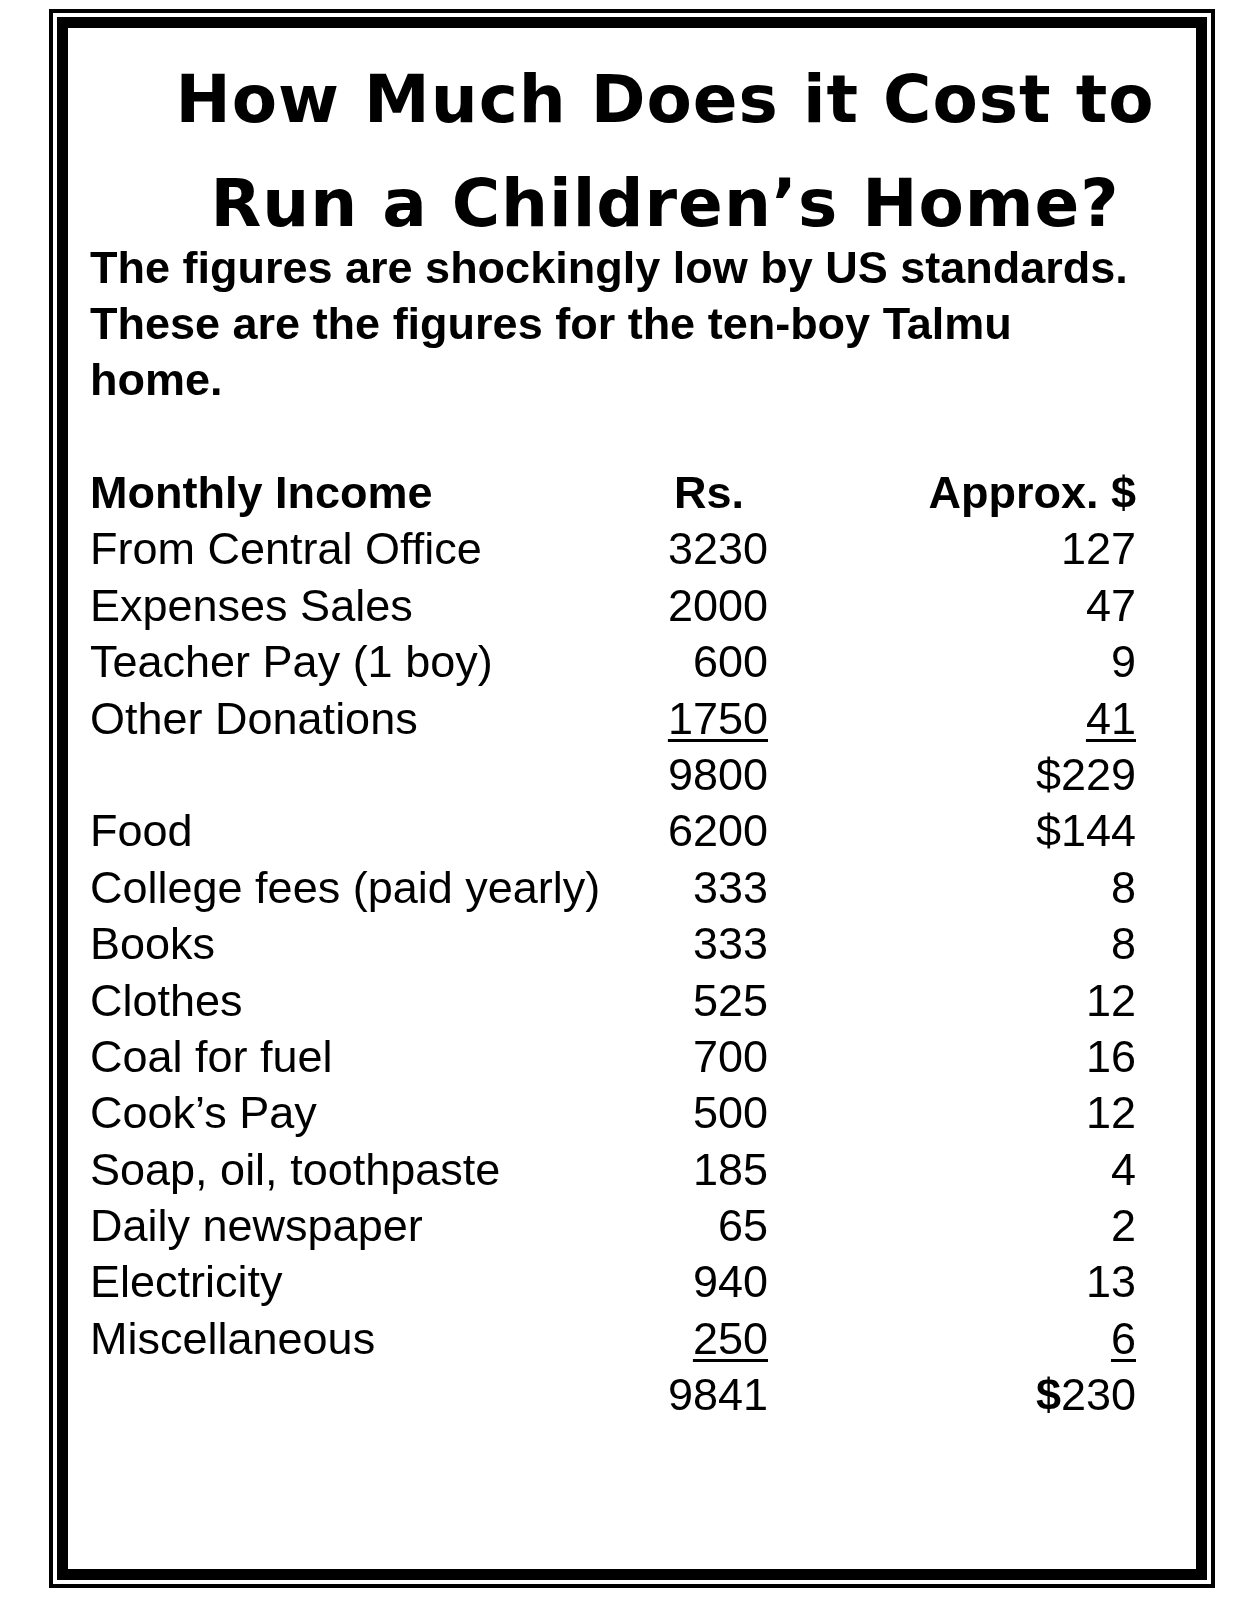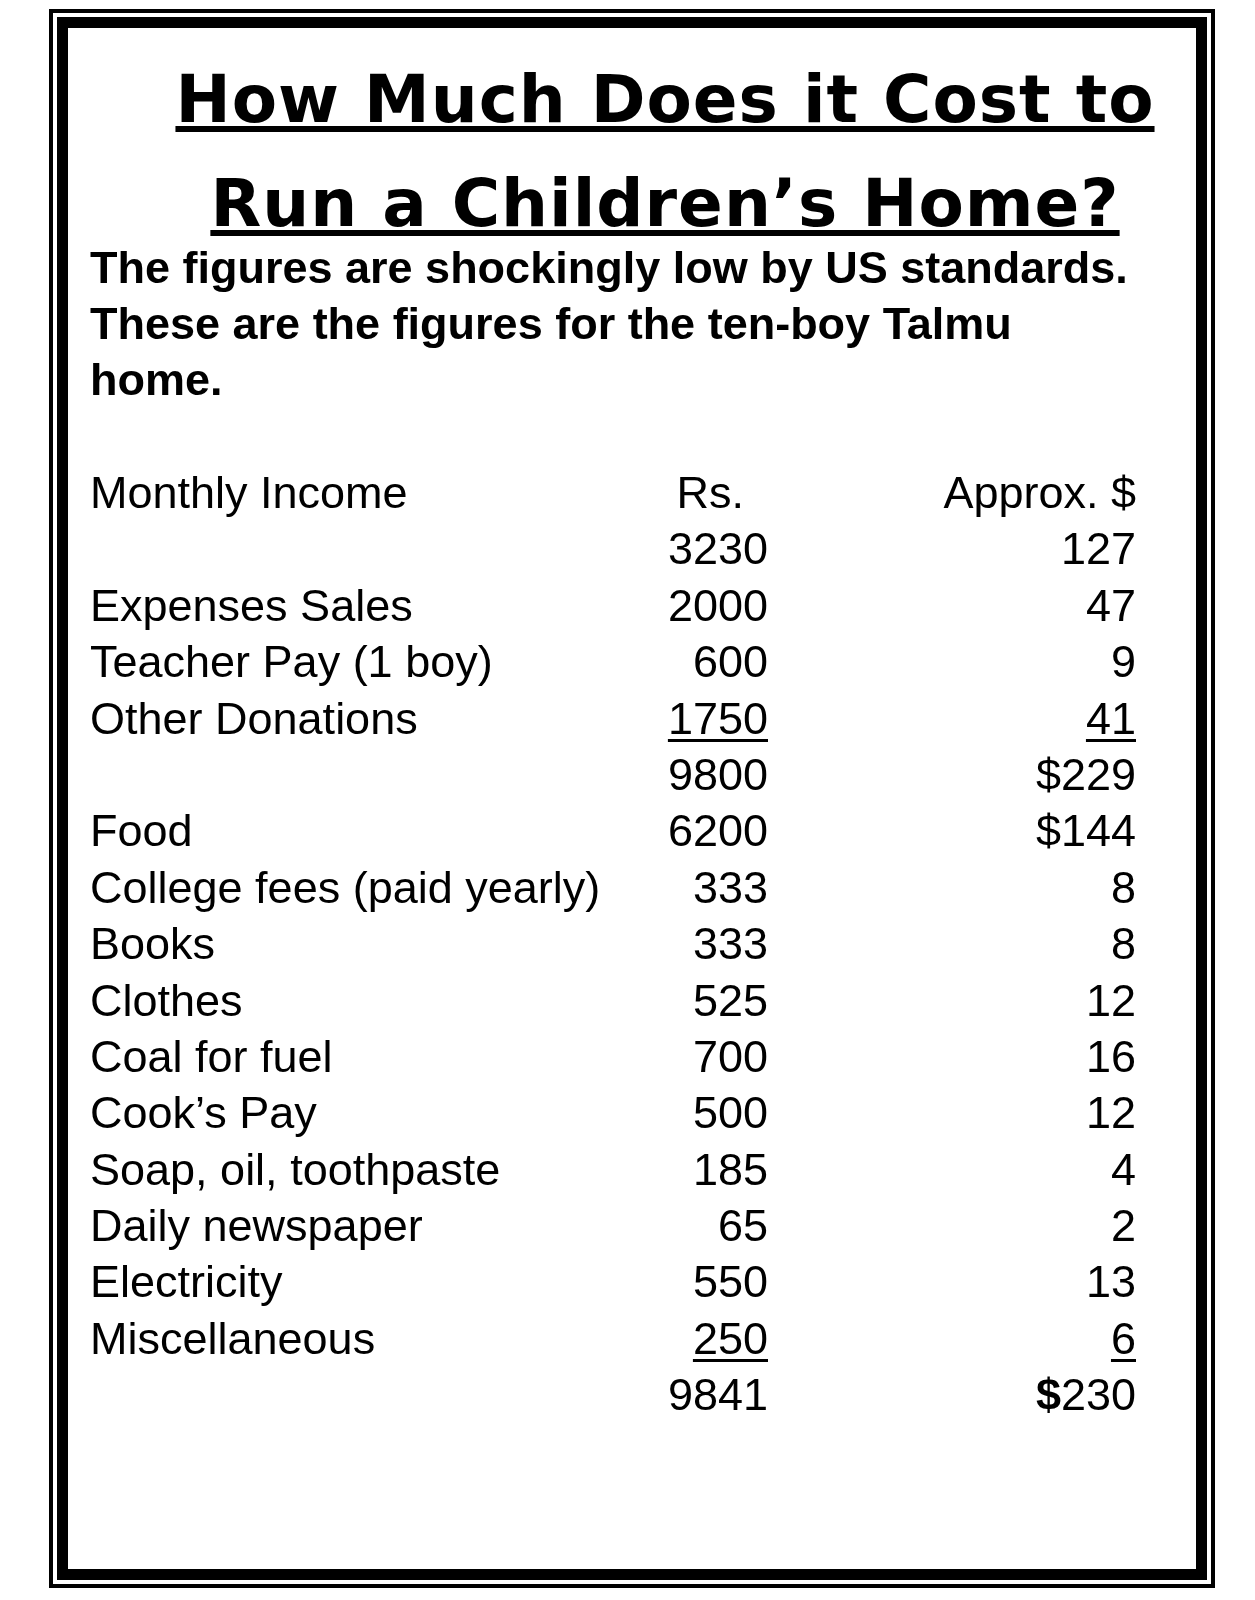--- a/index.html
+++ b/index.html
@@ -1,27 +1,27 @@
 <!DOCTYPE html>
 <html><head>
 <meta charset="utf-8">
 <style>
   html, body { margin: 0; padding: 0; background: #ffffff; }
   body { width: 1255px; height: 1600px; position: relative; overflow: hidden; font-family: "Liberation Sans", sans-serif; color: #000; }
   .frame-outer { position: absolute; left: 49px; top: 9px; width: 1166px; height: 1579px; box-sizing: border-box; border: 4px solid #000; }
   .frame-inner { position: absolute; left: 57px; top: 17px; width: 1150px; height: 1563px; box-sizing: border-box; border: 11px solid #000; }
-  .title { position: absolute; left: 150px; top: 48px; width: 1030px; text-align: center; font-family: "DejaVu Sans", sans-serif; font-weight: bold; font-size: 66px; line-height: 104px; letter-spacing: 1px; margin: 0; text-decoration: underline; }
+  .title { position: absolute; left: 150px; top: 48px; width: 1030px; text-align: center; font-family: "DejaVu Sans", sans-serif; font-weight: bold; font-size: 66px; line-height: 104px; letter-spacing: 1px; margin: 0; }
   .title span { display: block; }
   .intro { position: absolute; left: 90px; top: 240px; width: 1060px; font-size: 45px; line-height: 56px; margin: 0; font-weight: bold; }
   .table { position: absolute; left: 90px; top: 465px; width: 1046px; }
   .row { position: relative; height: 56.4px; font-size: 45px; line-height: 56px; white-space: nowrap; }
   .row .label { position: absolute; left: 0; top: 0; }
   .row .rs { position: absolute; right: 368px; top: 0; text-align: right; }
   .row .usd { position: absolute; right: 0; top: 0; text-align: right; }
-  .row.header .label, .row.header .rs, .row.header .usd { font-weight: normal; }
+  .row.header .label, .row.header .rs, .row.header .usd { font-weight: bold; }
   .row.header .rs { right: 392px; }
   .underline { text-decoration: underline; text-decoration-thickness: 3px; text-underline-offset: 5px; }
   .bold-dollar::first-letter { font-weight: bold; }
 </style>
 </head>
 <body>
 
 <div class="frame-outer"></div>
 <div class="frame-inner"></div>
 
@@ -37,20 +37,21 @@
 </p>
 
 <div class="table">
 
   <div class="row header">
     <span class="label">Monthly Income</span>
     <span class="rs">Rs.</span>
     <span class="usd">Approx. $</span>
   </div>
   <div class="row">
+    <span class="label">From Central Office</span>
     <span class="rs">3230</span>
     <span class="usd">127</span>
   </div>
   <div class="row">
     <span class="label">Expenses Sales</span>
     <span class="rs">2000</span>
     <span class="usd">47</span>
   </div>
   <div class="row">
     <span class="label">Teacher Pay (1 boy)</span>
@@ -102,21 +103,21 @@
     <span class="rs">185</span>
     <span class="usd">4</span>
   </div>
   <div class="row">
     <span class="label">Daily newspaper</span>
     <span class="rs">65</span>
     <span class="usd">2</span>
   </div>
   <div class="row">
     <span class="label">Electricity</span>
-    <span class="rs">550</span>
+    <span class="rs">940</span>
     <span class="usd">13</span>
   </div>
   <div class="row">
     <span class="label">Miscellaneous</span>
     <span class="rs underline">250</span>
     <span class="usd underline">6</span>
   </div>
   <div class="row">
     <span class="rs">9841</span>
     <span class="usd bold-dollar">$230</span>

